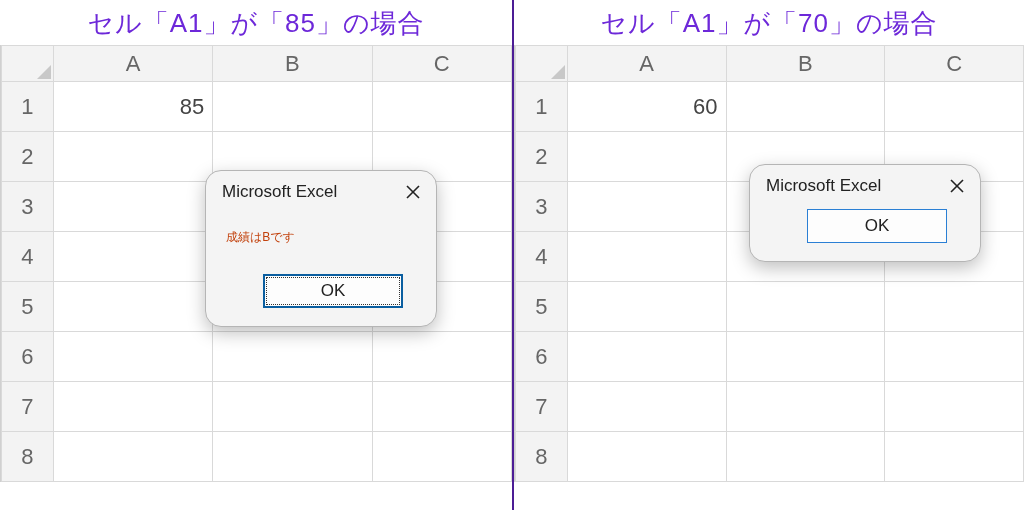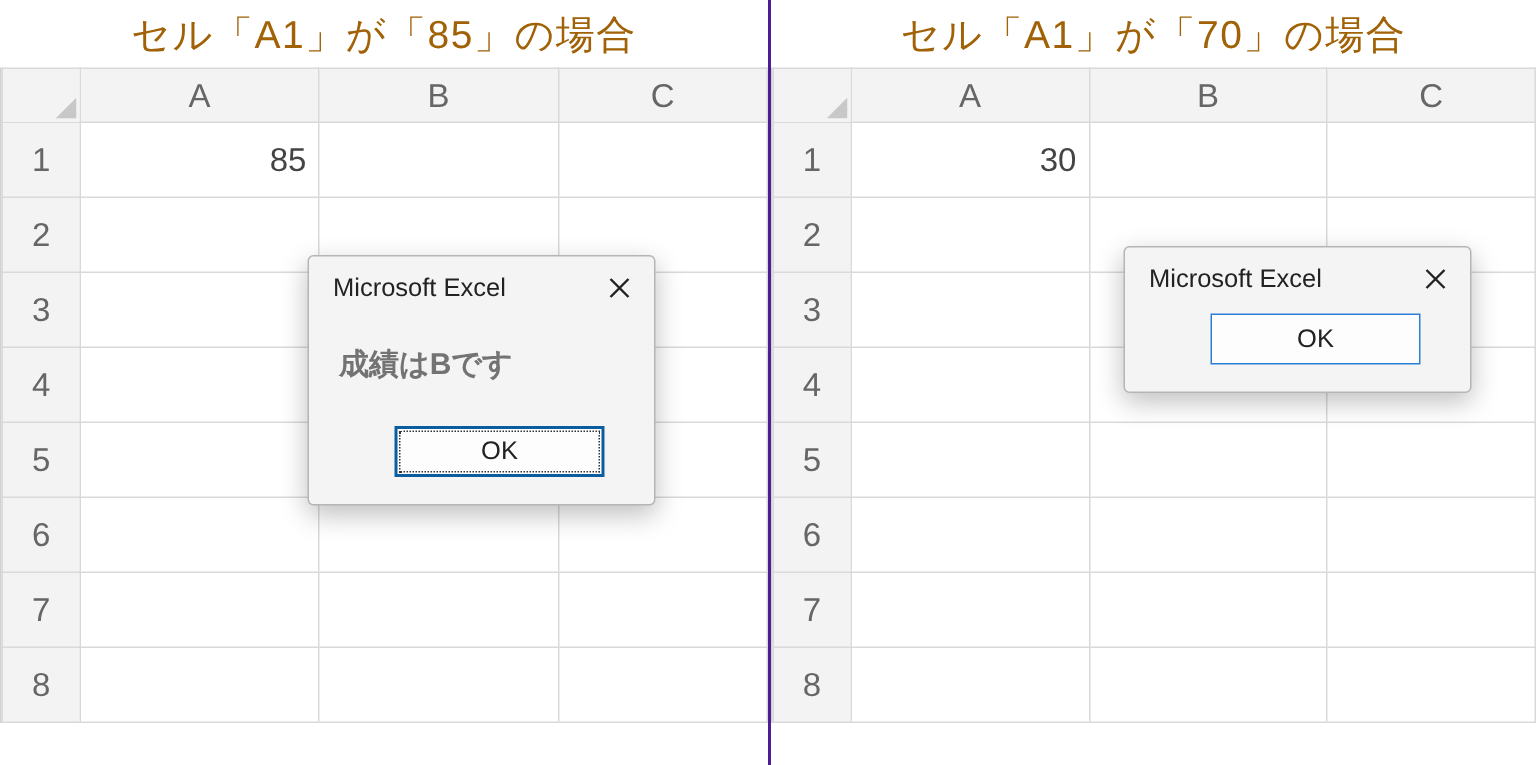--- a/index.html
+++ b/index.html
@@ -7,21 +7,21 @@
     font-family: "Yu Gothic", "Meiryo", sans-serif;
     background: #fff;
     width: 1024px;
     height: 510px;
     overflow: hidden;
     position: relative;
   }
   .panels { display: flex; width: 1024px; height: 510px; }
   .panel { width: 512px; position: relative; }
   .caption {
-    color: #a16207;
+    color: #6d28d9;
     font-size: 26px;
     text-align: center;
     padding: 6px 0 4px;
     letter-spacing: 1px;
   }
   .sheet {
     position: relative;
     border-left: 1px solid #d0d0d0;
   }
   table.grid {
@@ -64,42 +64,41 @@
     color: #222;
     padding-left: 24px;
   }
   .panel-sep { border-left: 2px solid #4c1d95; }
   
   .msgbox {
     position: absolute;
     width: 232px;
     background: #f4f4f4;
     border: 1px solid #b5b5b5;
-    border-radius: 4px;
+    border-radius: 16px;
     box-shadow: 0 6px 18px rgba(0,0,0,0.25);
     font-family: "Segoe UI", "Yu Gothic", sans-serif;
   }
   .msgbox .titlebar {
     display: flex;
     align-items: center;
     justify-content: space-between;
     padding: 10px 12px 8px 16px;
     font-size: 17px;
     color: #222;
   }
   .msgbox .close {
     width: 22px; height: 22px;
     display: flex; align-items: center; justify-content: center;
     font-size: 18px; color: #222;
   }
   .msgbox .body {
     padding: 18px 20px 24px;
-    font-size: 20px;
-    color: #737373;
-    font-weight: bold;
+    font-size: 12px;
+    color: #c2410c;
   }
   .msgbox .footer {
     padding: 4px 0 18px;
     display: flex;
     justify-content: center;
   }
   .okbtn {
     width: 140px;
     height: 34px;
     background: #fdfdfd;
@@ -222,21 +221,21 @@
                 </svg>
             </th>
             <th class="colA">A</th>
             <th class="colB">B</th>
             <th class="colC">C</th>
           </tr>
         </thead>
         <tbody>
           <tr>
               <td class="rowhead">1</td>
-              <td class="cell-val">30</td>
+              <td class="cell-val">60</td>
               <td></td>
               <td></td>
             </tr>
           <tr>
               <td class="rowhead">2</td>
               <td></td>
               <td></td>
               <td></td>
             </tr>
           <tr>

